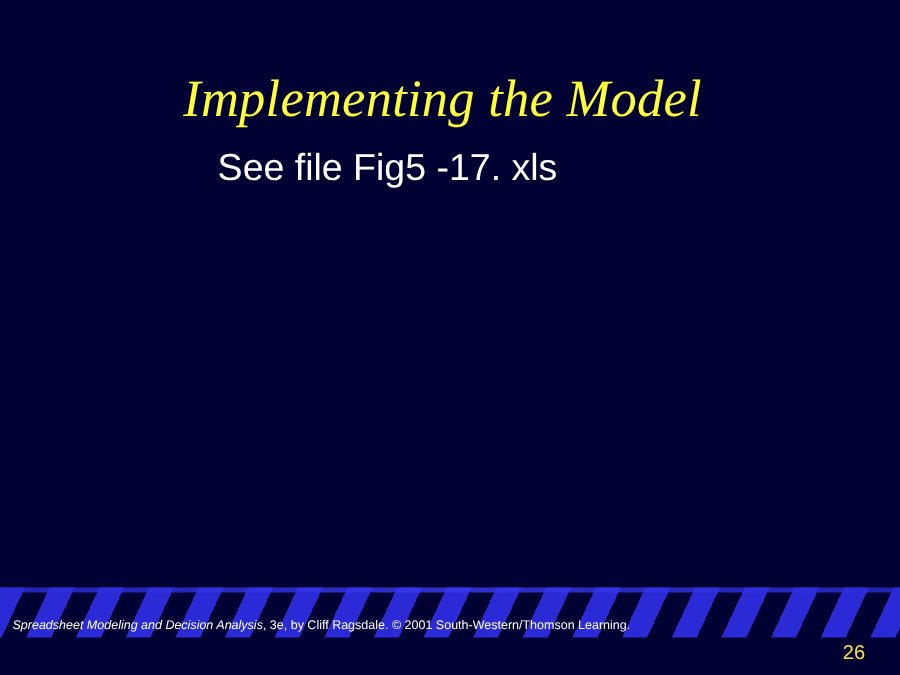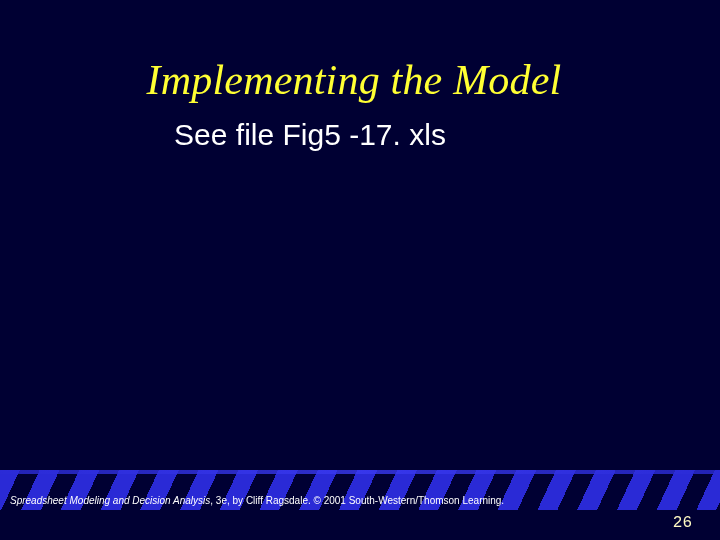--- a/index.html
+++ b/index.html
@@ -80,23 +80,23 @@
     z-index: 2;
     line-height: 1.1;
   }
   .citation .book {
     font-style: italic;
   }
   .pagenum {
     position: absolute;
     right: 28px;
     bottom: 8px;
-    font-family: Liberation Mono, monospace;
+    font-family: Liberation Sans, sans-serif;
     font-size: 16px;
-    color: #fef9c3;
+    color: #fde047;
   }
 </style>
 </head>
 <body>
 
 <div class="slide">
 
   <div class="title">Implementing the Model</div>
 
   <div class="subtitle">See file Fig5 -17. xls</div>

